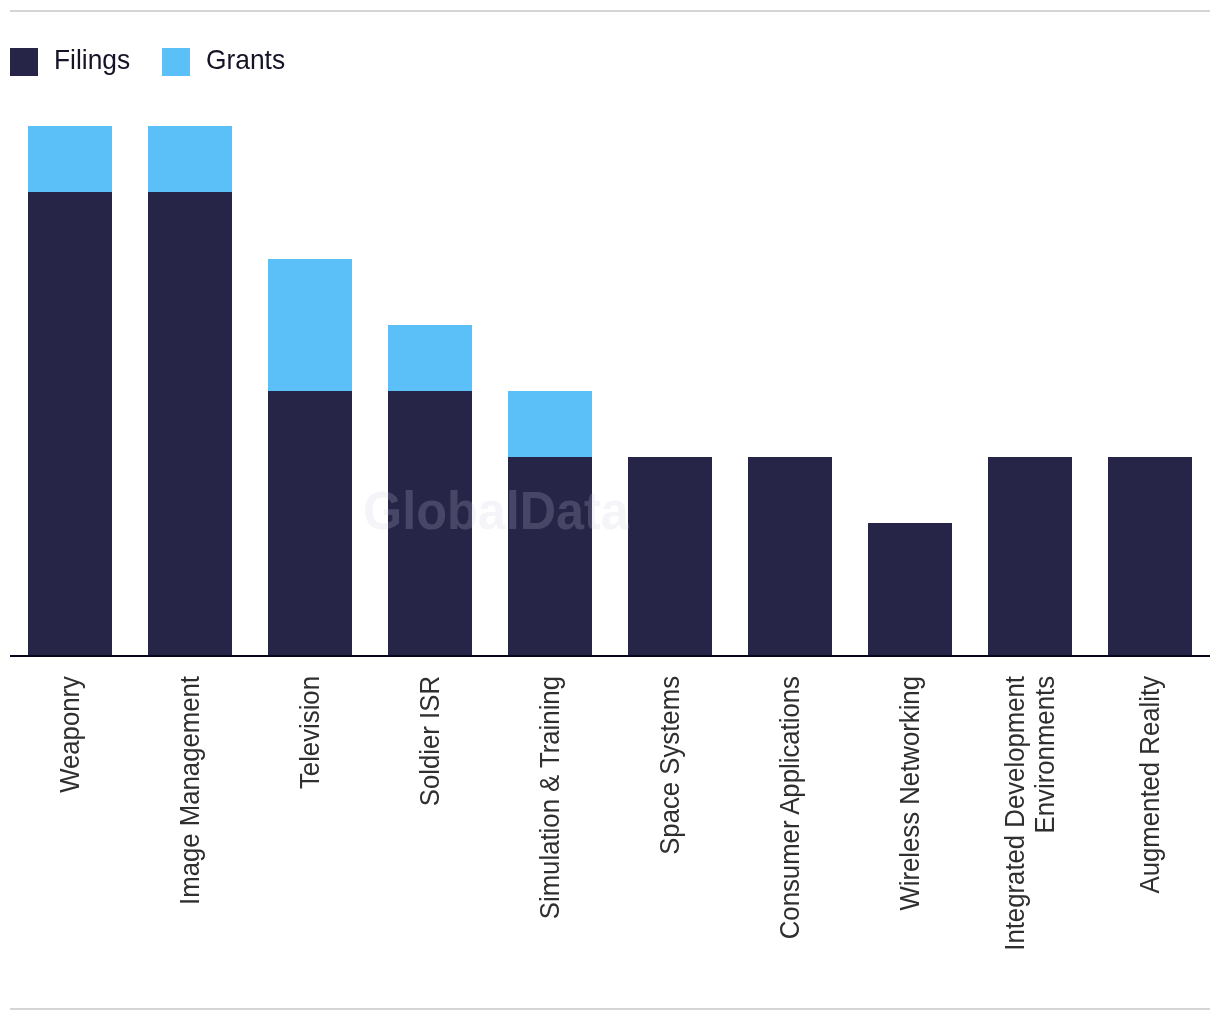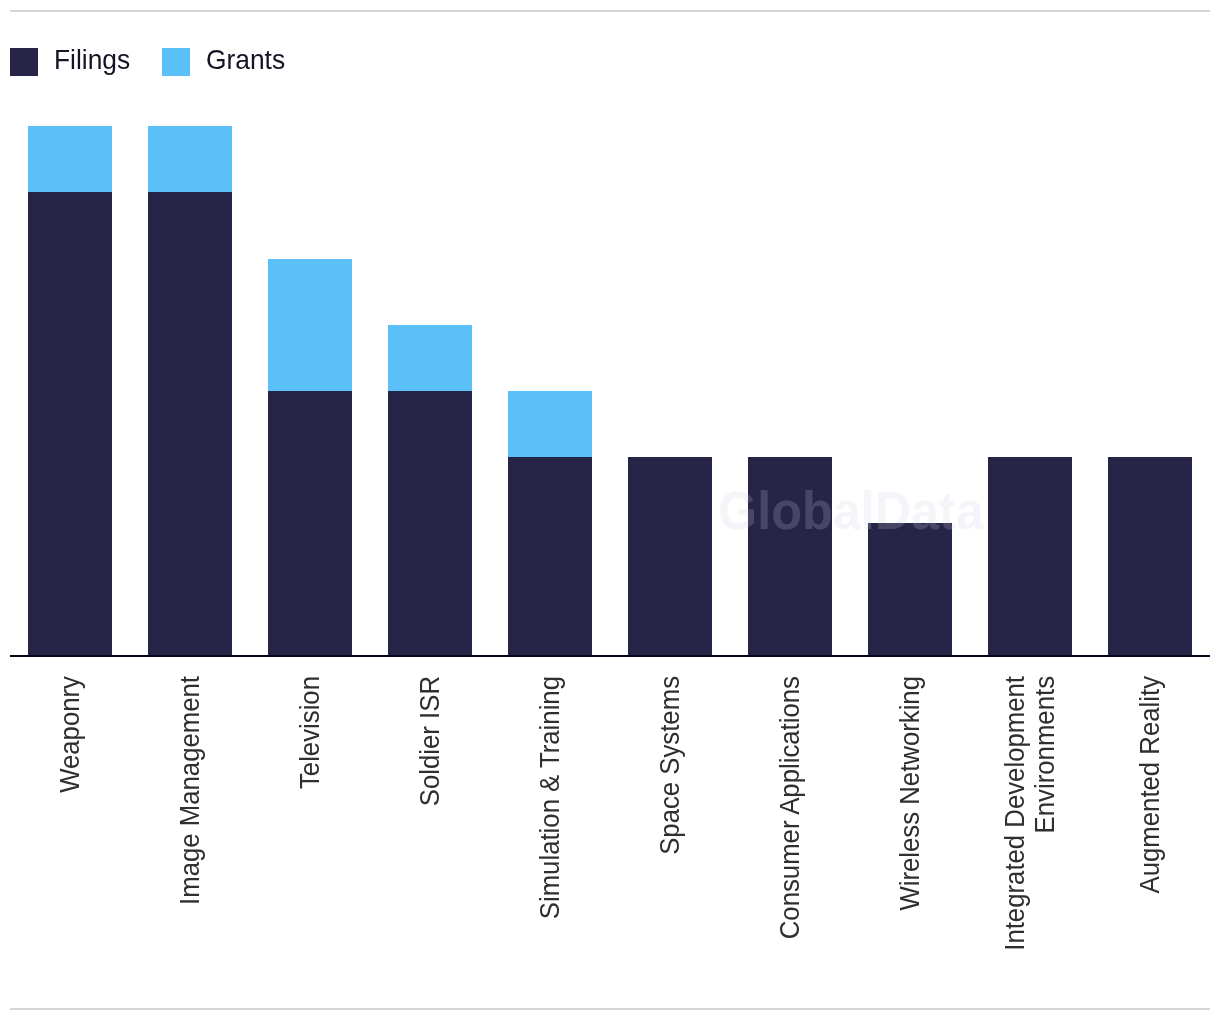--- a/index.html
+++ b/index.html
@@ -40,21 +40,21 @@
     text-align:right;
     transform:rotate(-90deg) scaleX(0.943) translate(-100%,-50%);
     transform-origin:0 0;
     width:max-content;
     max-width:320px;
   }
 
   #watermark{
     position:absolute;
     left:0;right:0;top:484px;
-    text-align:right;
+    text-align:center;
     font-size:0;
     line-height:0;
     pointer-events:none;
     z-index:5;
   }
   #watermark span{
     display:inline-block;
     font-size:53.4px;
     line-height:53.4px;
     font-weight:bold;

